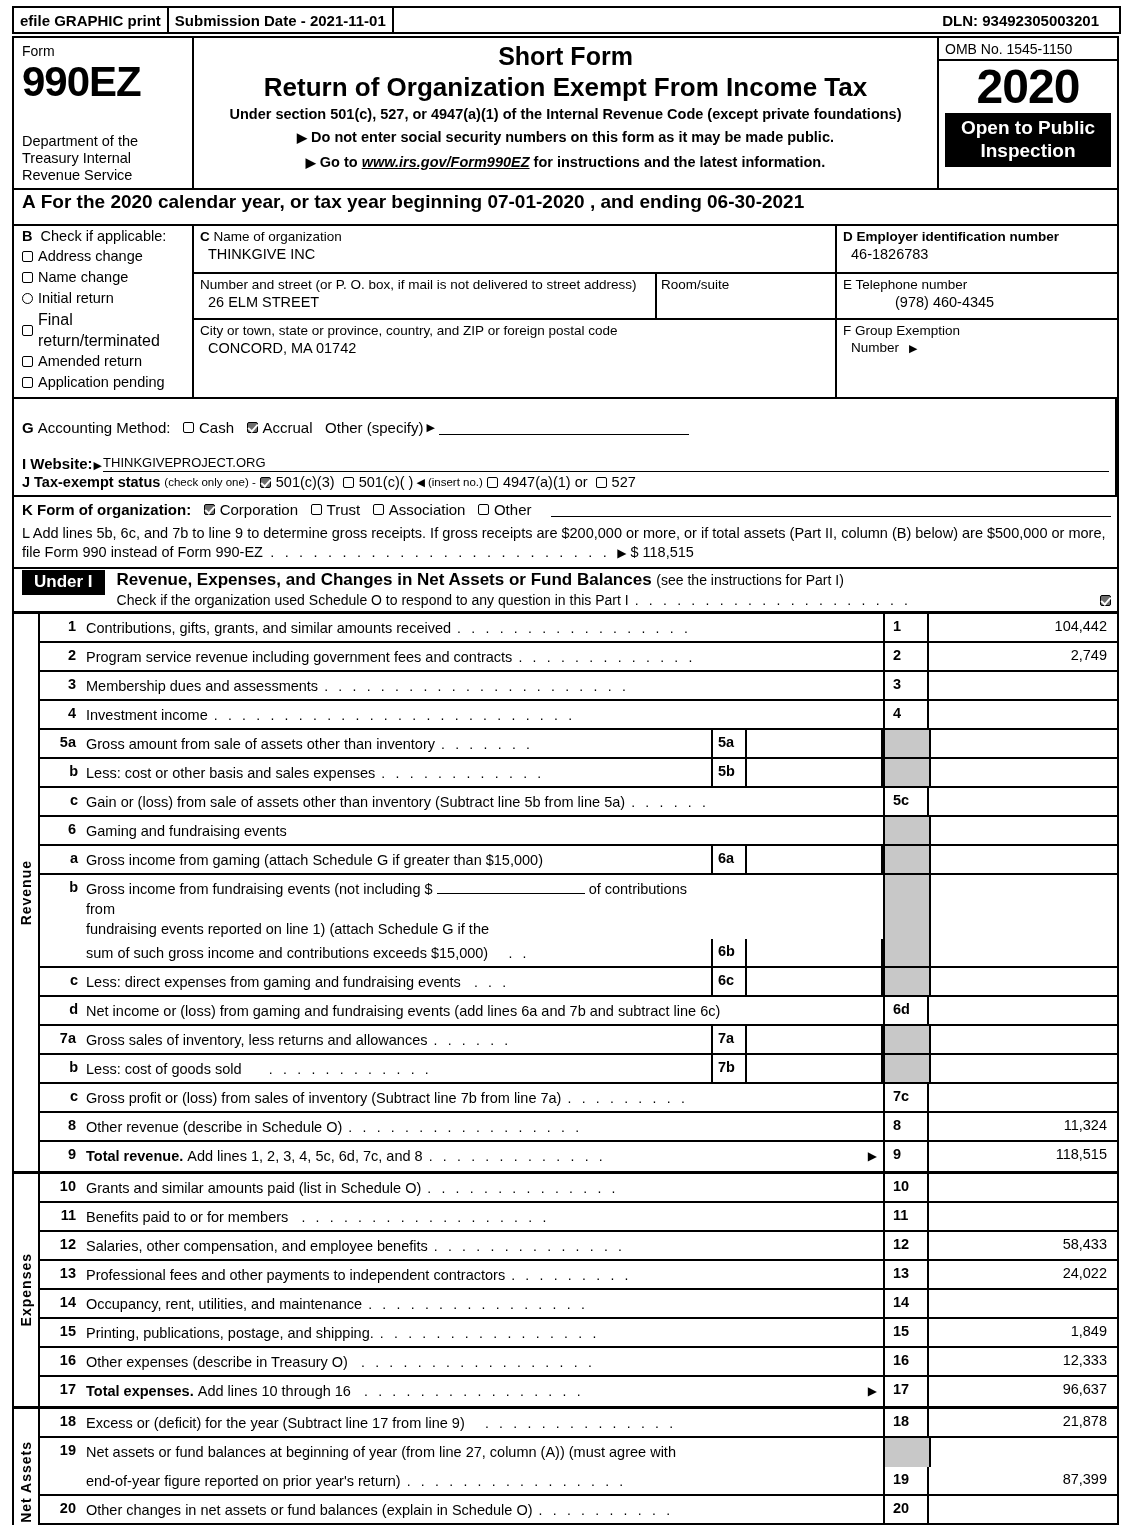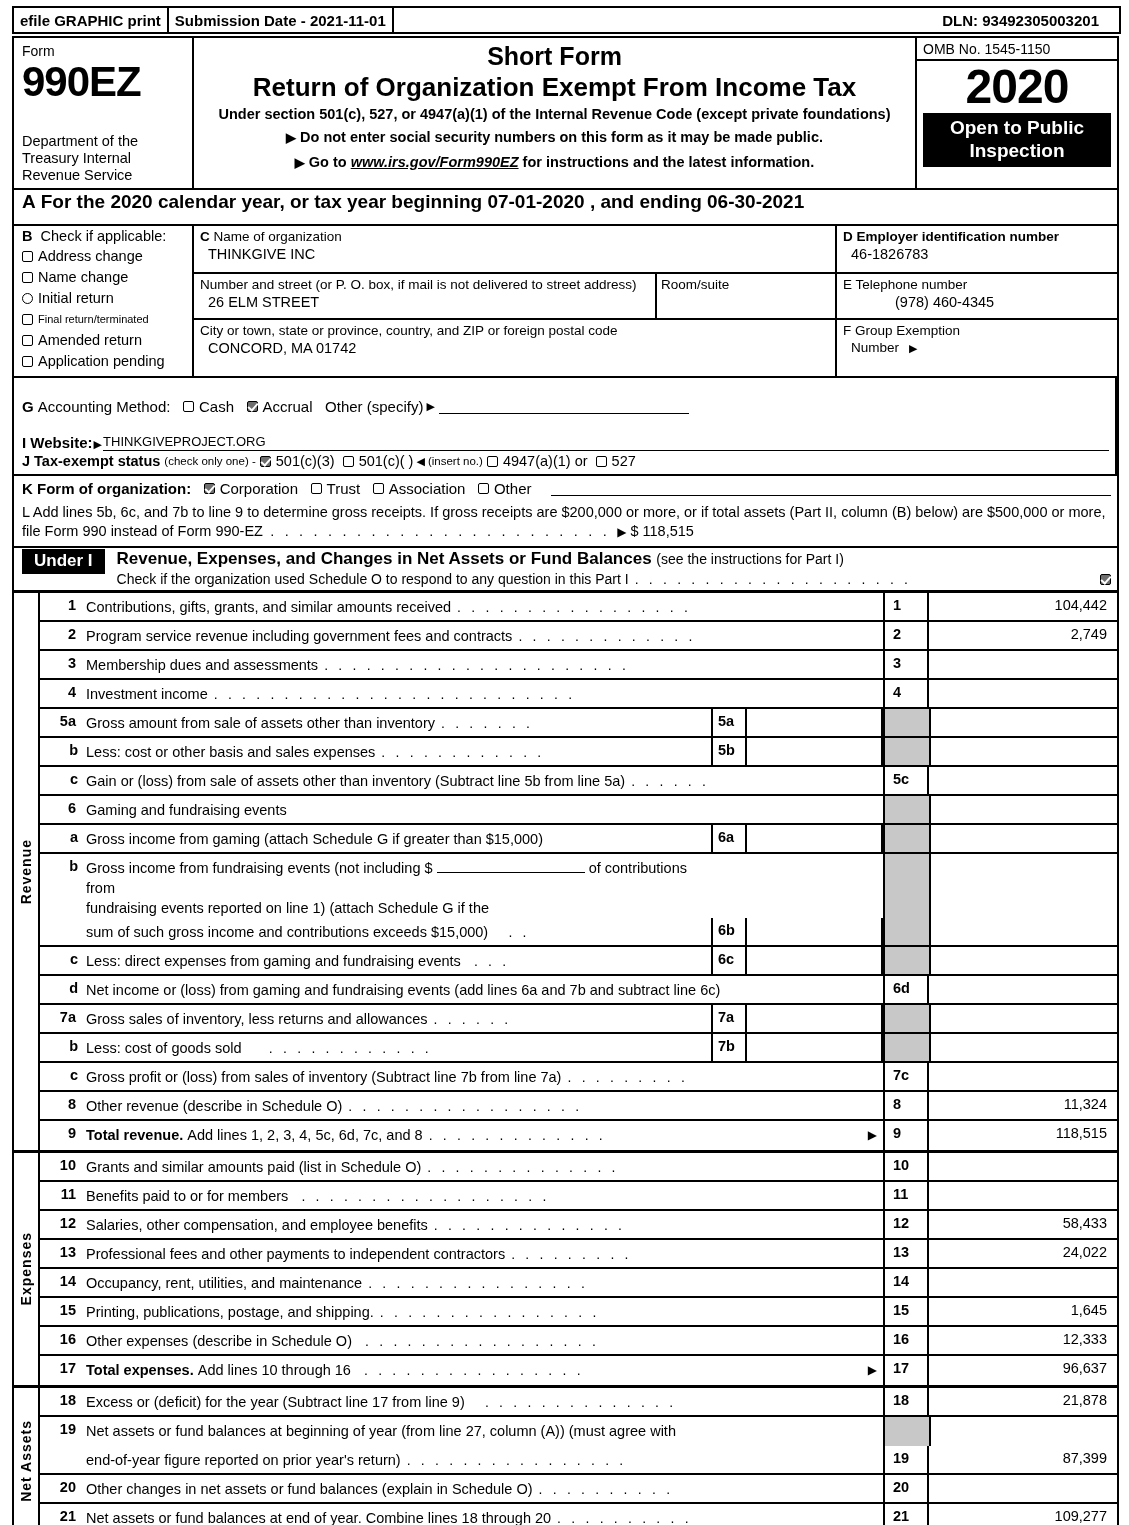--- a/index.html
+++ b/index.html
@@ -60,21 +60,21 @@
     padding: 4px 6px 2px 6px;
     text-align: center;
   }
   .t-short { font-size: 25px; font-weight: bold; line-height: 29px; }
   .t-main { font-size: 26px; font-weight: bold; line-height: 32px; }
   .t-sub { font-size: 14.5px; font-weight: bold; line-height: 22px; }
   .t-bullet { font-size: 14.5px; font-weight: bold; line-height: 24px; }
   .t-bullet .arrow { font-size: 13px; }
   .t-bullet i { font-style: italic; text-decoration: underline; }
   .hdr-right {
-    width: 200px;
+    width: 178px;
     display: flex;
     flex-direction: column;
   }
   .omb { font-size: 14px; padding: 3px 4px 2px 6px; border-bottom: 2px solid #000; }
   .yr { font-size: 48px; font-weight: bold; text-align: center; line-height: 52px; letter-spacing: -1px; }
   .opentopublic {
     background: #000; color: #fff; text-align: center;
     font-size: 19px; font-weight: bold; line-height: 23px;
     padding: 3px 0 5px 0; margin: 0 6px 2px 6px;
   }
@@ -89,21 +89,21 @@
     overflow: visible;
   }
   .line-a .ltr { margin-right: 5px; }
 
   
   .bcd { display: flex; border-bottom: 2px solid #000; }
   .col-b { width: 180px; border-right: 2px solid #000; padding: 2px 6px 4px 8px; }
   .col-b .b-head { font-size: 14.5px; margin-bottom: 2px; }
   .col-b .b-head b { font-weight: bold; }
   .cbrow { font-size: 14.5px; line-height: 21px; display: flex; align-items: center; }
-  .cbrow.small { font-size: 11px; }
+  .cbrow.small { font-size: 16px; }
   .cbox {
     display: inline-block;
     width: 11px; height: 11px;
     border: 1.6px solid #000;
     border-radius: 2px;
     margin-right: 5px;
     position: relative;
     flex: none;
   }
   .cbox.round { border-radius: 50%; }
@@ -719,26 +719,26 @@
           <div class="numcol">14</div>
           <div class="amtcol"></div>
         </div>
         <div class="ln">
           <div class="ln-no">15</div>
           <div class="ln-txt">
             <span>Printing, publications, postage, and shipping.</span>
             <span class="dots"> . . . . . . . . . . . . . . . .</span>
           </div>
           <div class="numcol">15</div>
-          <div class="amtcol">1,645</div>
+          <div class="amtcol">1,849</div>
         </div>
         <div class="ln">
           <div class="ln-no">16</div>
           <div class="ln-txt">
-            <span>Other expenses (describe in Schedule O)</span>
+            <span>Other expenses (describe in Treasury O)</span>
             <span class="dots"> &nbsp;. . . . . . . . . . . . . . . . .</span>
           </div>
           <div class="numcol">16</div>
           <div class="amtcol">12,333</div>
         </div>
         <div class="ln">
           <div class="ln-no">17</div>
           <div class="ln-txt">
             <b>Total expenses.</b>&nbsp;<span>Add lines 10 through 16</span>
             <span class="dots"> &nbsp;. . . . . . . . . . . . . . . .</span>

